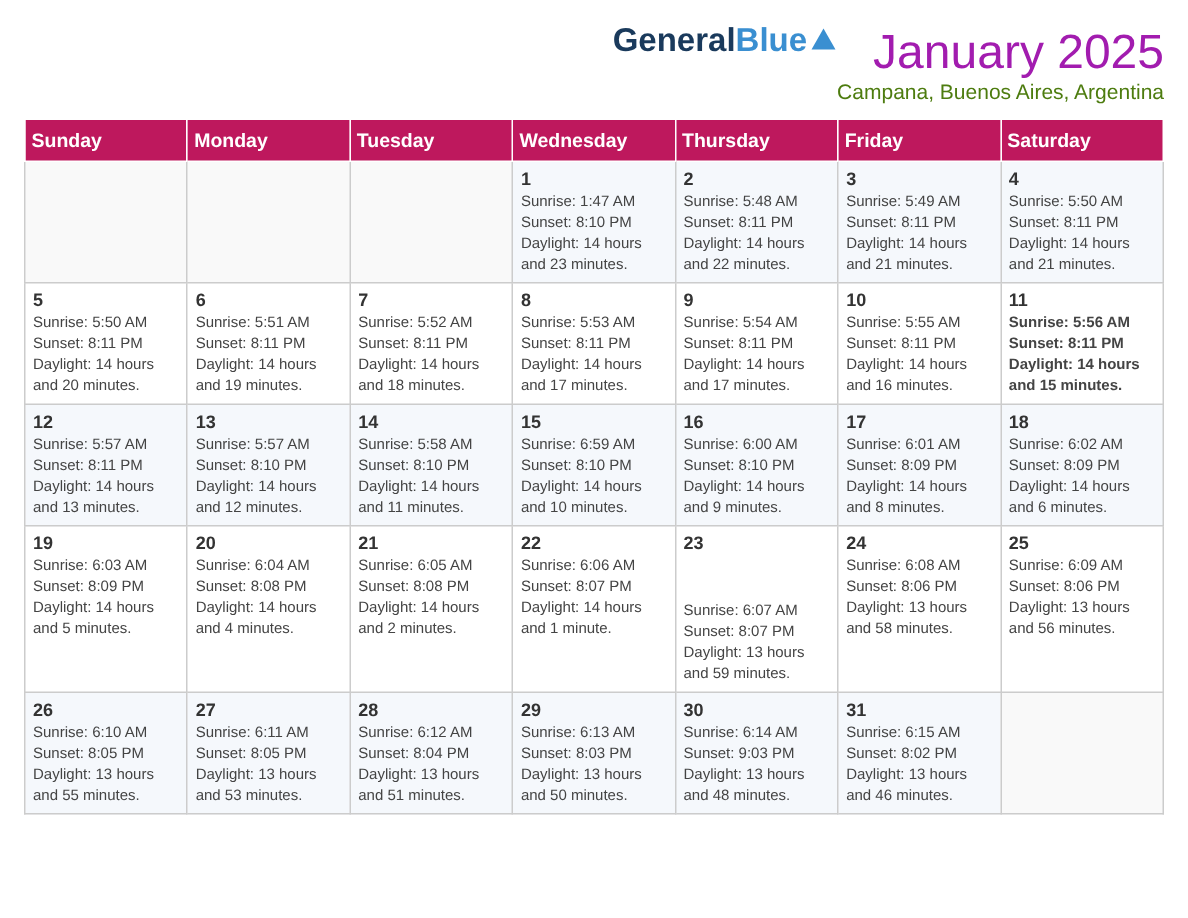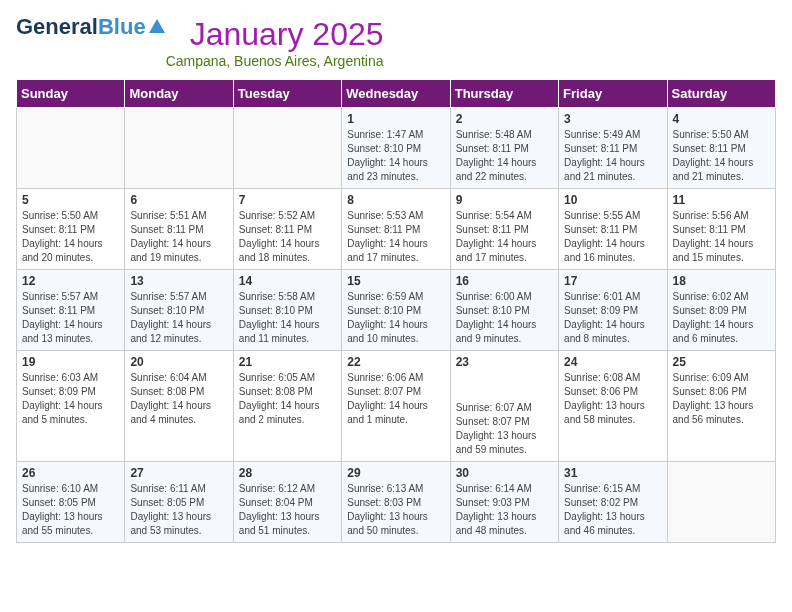--- a/index.html
+++ b/index.html
@@ -6,21 +6,21 @@
     body {
       font-family: Arial, sans-serif;
       background: #fff;
       width: 792px;
       min-height: 612px;
       padding: 16px;
     }
     .header {
       display: flex;
       align-items: flex-start;
-      justify-content: flex-start;
+      justify-content: flex-end;
       margin-bottom: 10px;
     }
     .logo {
       display: flex;
       flex-direction: column;
       align-items: flex-start;
     }
     .logo-text {
       font-size: 22px;
       font-weight: bold;
@@ -40,21 +40,21 @@
     }
     .subtitle {
       font-size: 14px;
       color: #4d7c0f;
     }
     table {
       width: 100%;
       border-collapse: collapse;
     }
     thead th {
-      background: #701a75;
+      background: #be185d;
       color: #fff;
       font-size: 13px;
       font-weight: bold;
       padding: 6px 4px;
       text-align: left;
       border: 1px solid #fff;
     }
     tbody td {
       border: 1px solid #ccc;
       vertical-align: top;
@@ -180,21 +180,21 @@
 Daylight: 14 hours and 17 minutes.</div>
         </td>
         <td>
           <span class="day-num">10</span>
           <div class="day-info" style="white-space: pre-line;">Sunrise: 5:55 AM
 Sunset: 8:11 PM
 Daylight: 14 hours and 16 minutes.</div>
         </td>
         <td>
           <span class="day-num">11</span>
-          <div class="day-info" style="white-space: pre-line;">Sunrise: 5:56 AM
+          <div class="day-info" style="white-space: pre-line; font-weight: bold;">Sunrise: 5:56 AM
 Sunset: 8:11 PM
 Daylight: 14 hours and 15 minutes.</div>
         </td>
       </tr>
       <tr>
         <td>
           <span class="day-num">12</span>
           <div class="day-info" style="white-space: pre-line;">Sunrise: 5:57 AM
 Sunset: 8:11 PM
 Daylight: 14 hours and 13 minutes.</div>

